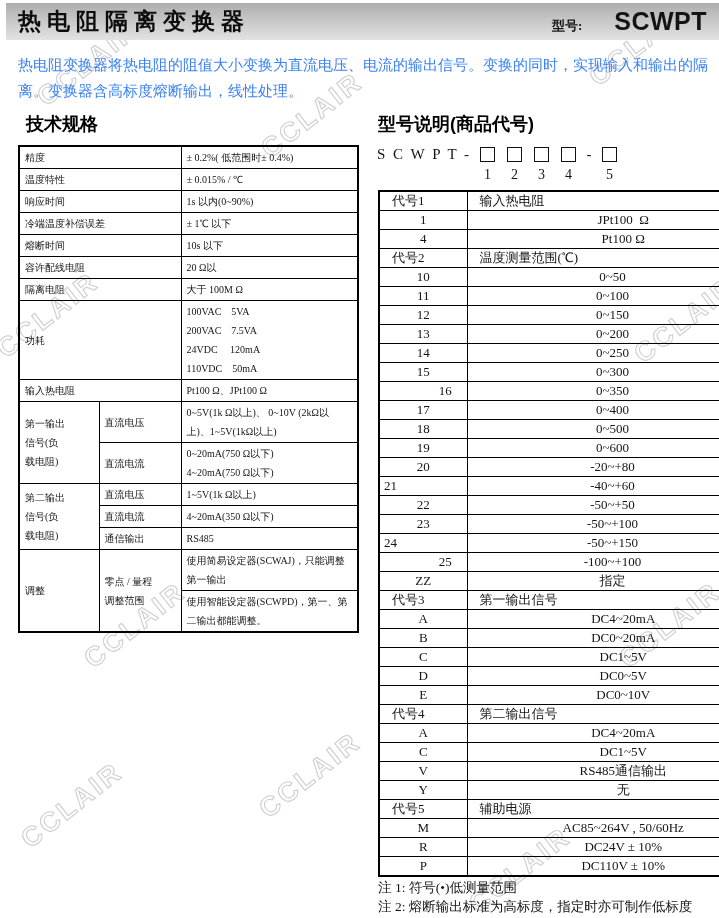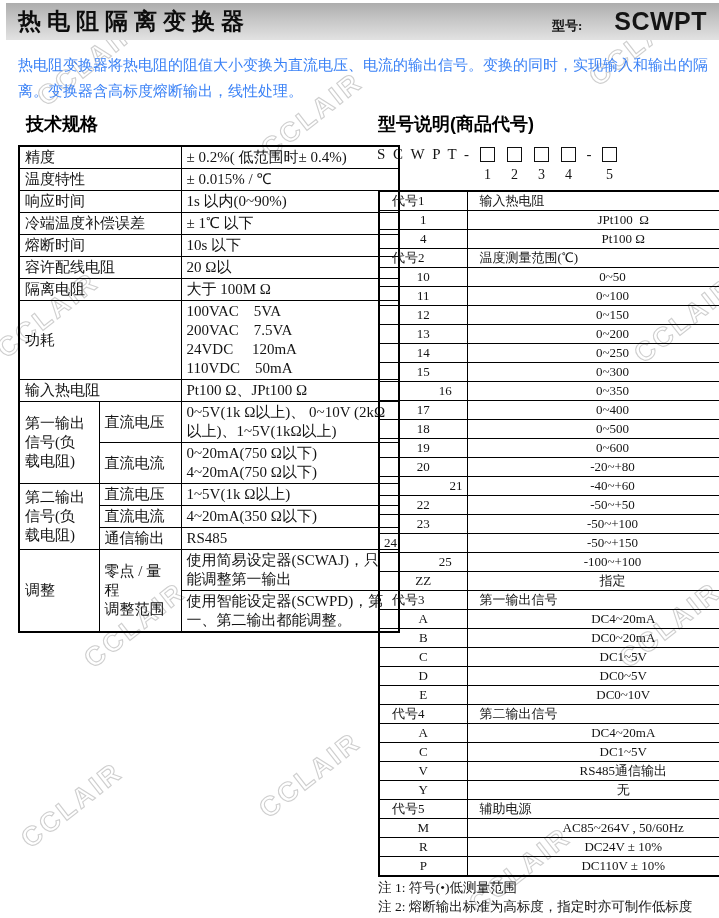--- a/index.html
+++ b/index.html
@@ -32,22 +32,22 @@
   }
   
   .sec-head {
     position:absolute; font-family:"Liberation Sans", sans-serif;
     font-size:18px; font-weight:bold; color:#000;
   }
   #specs-head { left:26px; top:112px; }
   #model-head { left:378px; top:112px; }
   
   #specs-table {
-    position:absolute; left:18px; top:145px; width:382px;
-    border-collapse:collapse; font-size:15px;
+    position:absolute; left:18px; top:145px; width:341px;
+    border-collapse:collapse; font-size:10px;
   }
   #specs-table td {
     border:1px solid #000; padding:1px 5px; line-height:19px;
     vertical-align:middle; white-space:pre-line;
   }
   #specs-table { border:2px solid #000; }
   
   .model-grid {
     position:absolute; left:377px; top:142px;
     display:grid; grid-template-columns:97px repeat(4,27px) 14px 27px;
@@ -274,21 +274,21 @@
           <td style="text-align: center;">19</td>
           <td>0~600</td>
           <td class="dot"></td>
         </tr>
         <tr>
           <td style="text-align: center;">20</td>
           <td>-20~+80</td>
           <td class="dot">•</td>
         </tr>
         <tr>
-          <td style="text-align: right;">21</td>
+          <td style="text-align: left;">21</td>
           <td>-40~+60</td>
           <td class="dot">•</td>
         </tr>
         <tr>
           <td style="text-align: center;">22</td>
           <td>-50~+50</td>
           <td class="dot">•</td>
         </tr>
         <tr>
           <td style="text-align: center;">23</td>

